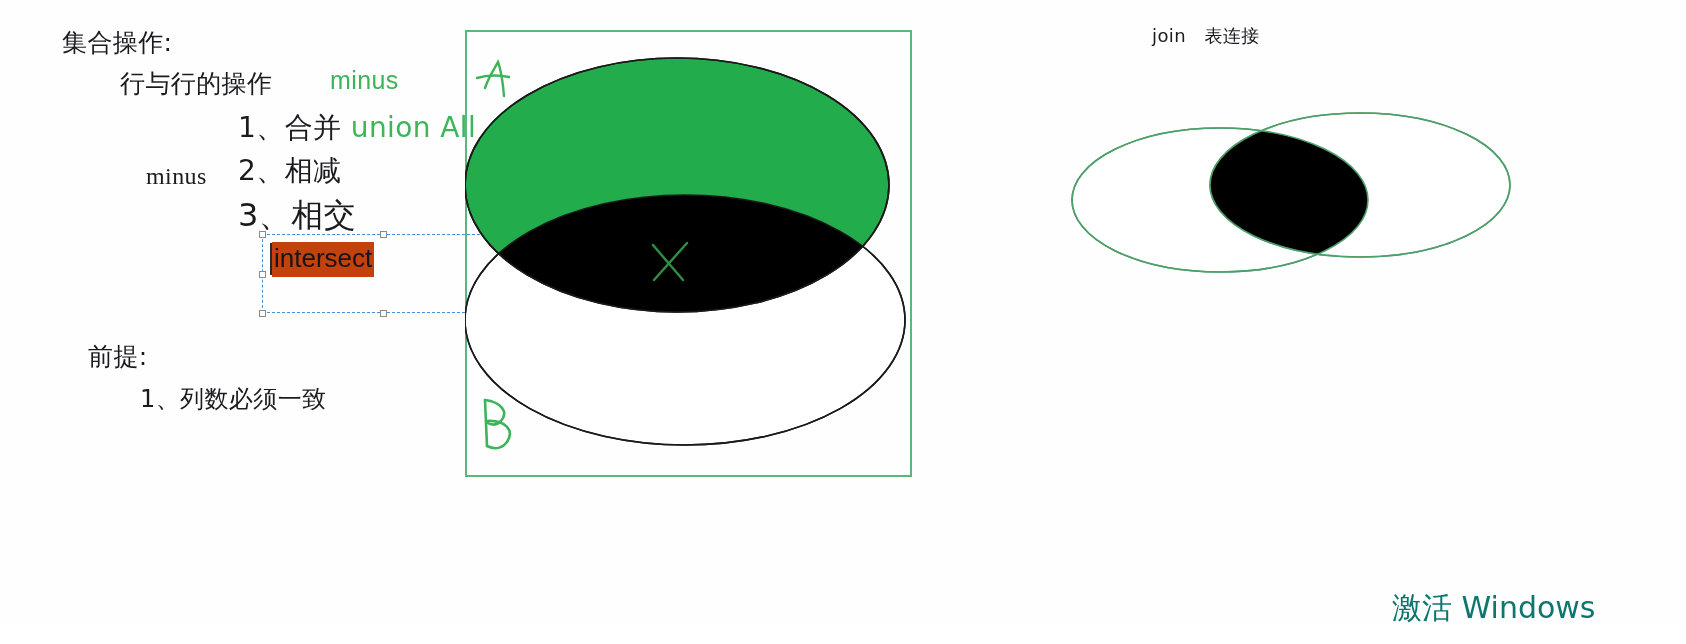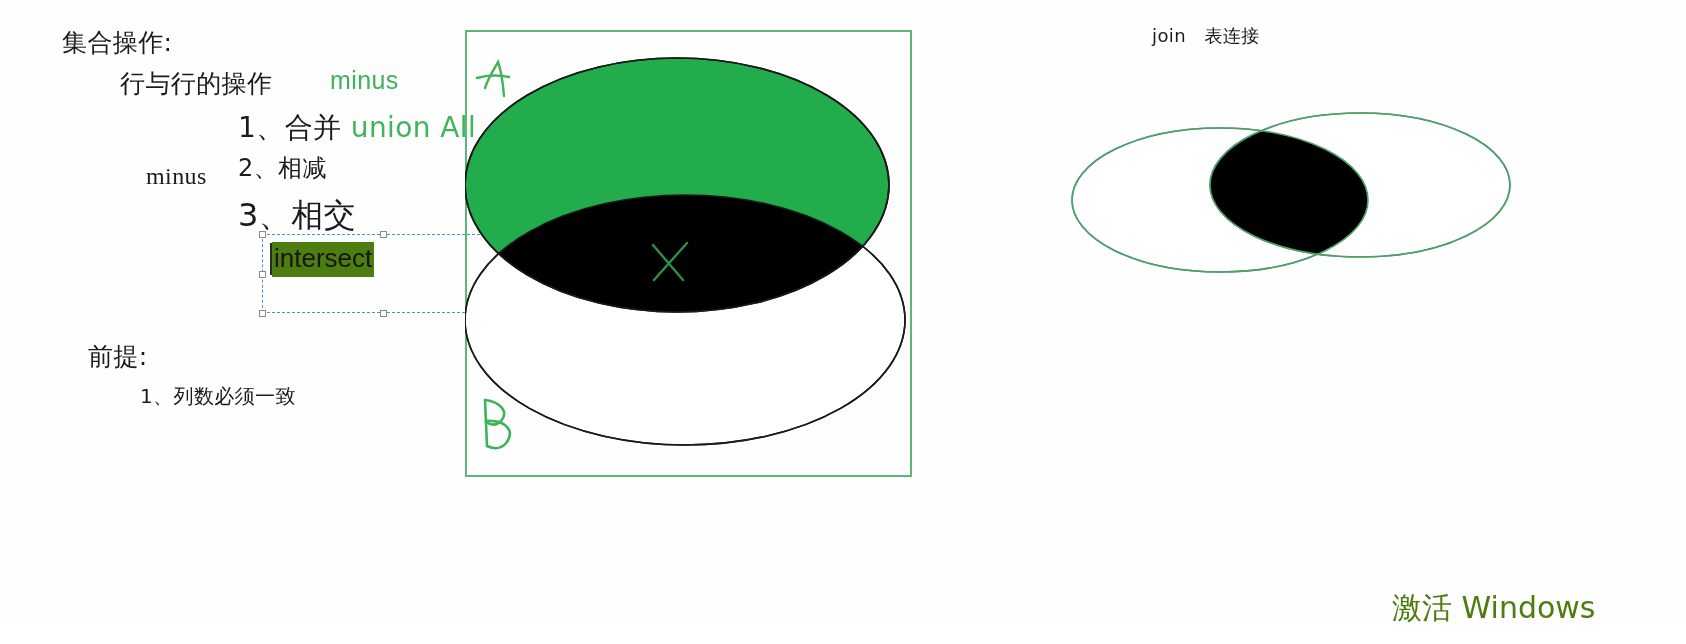--- a/index.html
+++ b/index.html
@@ -26,24 +26,24 @@
     letter-spacing: 0.4px;
   }
   .cn { font-family: "DejaVu Sans", "Liberation Sans", sans-serif; }
 
   #t-title      { left: 62px;  top: 26px;  font-size: 25px; }
   #t-rowop      { left: 120px; top: 67px;  font-size: 25px; }
   #t-union      { left: 330px; top: 66px;  font-size: 25px; color: #3eb45a; font-family: "Liberation Sans", sans-serif; font-weight: 500;}
   #t-item1      { left: 238px; top: 109px; font-size: 28px; }
   #t-item1 .kw  { color: #3fb55b; }
   #t-minus      { left: 146px; top: 163px; font-size: 24px; font-family: Liberation Serif, serif; }
-  #t-item2      { left: 238px; top: 152px; font-size: 24px; }
+  #t-item2      { left: 238px; top: 152px; font-size: 28px; }
   #t-item3      { left: 238px; top: 194px; font-size: 32px; }
   #t-pre        { left: 88px;  top: 340px; font-size: 25px; text-align: right; }
-  #t-pre1       { left: 140px; top: 383px; font-size: 20px; }
+  #t-pre1       { left: 140px; top: 383px; font-size: 24px; }
   #t-pre2       { left: 140px; top: 425px; font-size: 24px; }
 
   
   #selbox {
     position: absolute;
     left: 262px;
     top: 234px;
     width: 238px;
     height: 79px;
     border: 1px dashed #4a90d9;
@@ -65,21 +65,21 @@
   .h-bl { left: -4px;  top: 75px; }
   .h-bm { left: 117px; top: 75px; }
   .h-br { left: 234px; top: 75px; }
 
   #sel-text {
     position: absolute;
     left: 9px;
     top: 7px;
     font-size: 26px;
     color: #15151a;
-    background: #4d7c0f;
+    background: #c2410c;
     padding: 1px 2px 3px 2px;
     font-family: "Liberation Sans", sans-serif;
     white-space: nowrap;
   }
   #caret {
     position: absolute;
     left: 7px;
     top: 8px;
     width: 2px;
     height: 32px;
@@ -105,21 +105,21 @@
     font-size: 18px;
   }
   #joinsvg { position: absolute; left: 1030px; top: 95px; }
 
   
   #wm {
     position: absolute;
     left: 1392px;
     top: 588px;
     font-size: 30px;
-    color: #4d7c0f;
+    color: #0f766e;
     white-space: nowrap;
     font-family: "DejaVu Sans", "Liberation Sans", sans-serif;
   }
 </style>
 </head>
 <body>
 
 <div id="canvas">
 
   <div class="txt cn" id="t-title">集合操作:</div>

